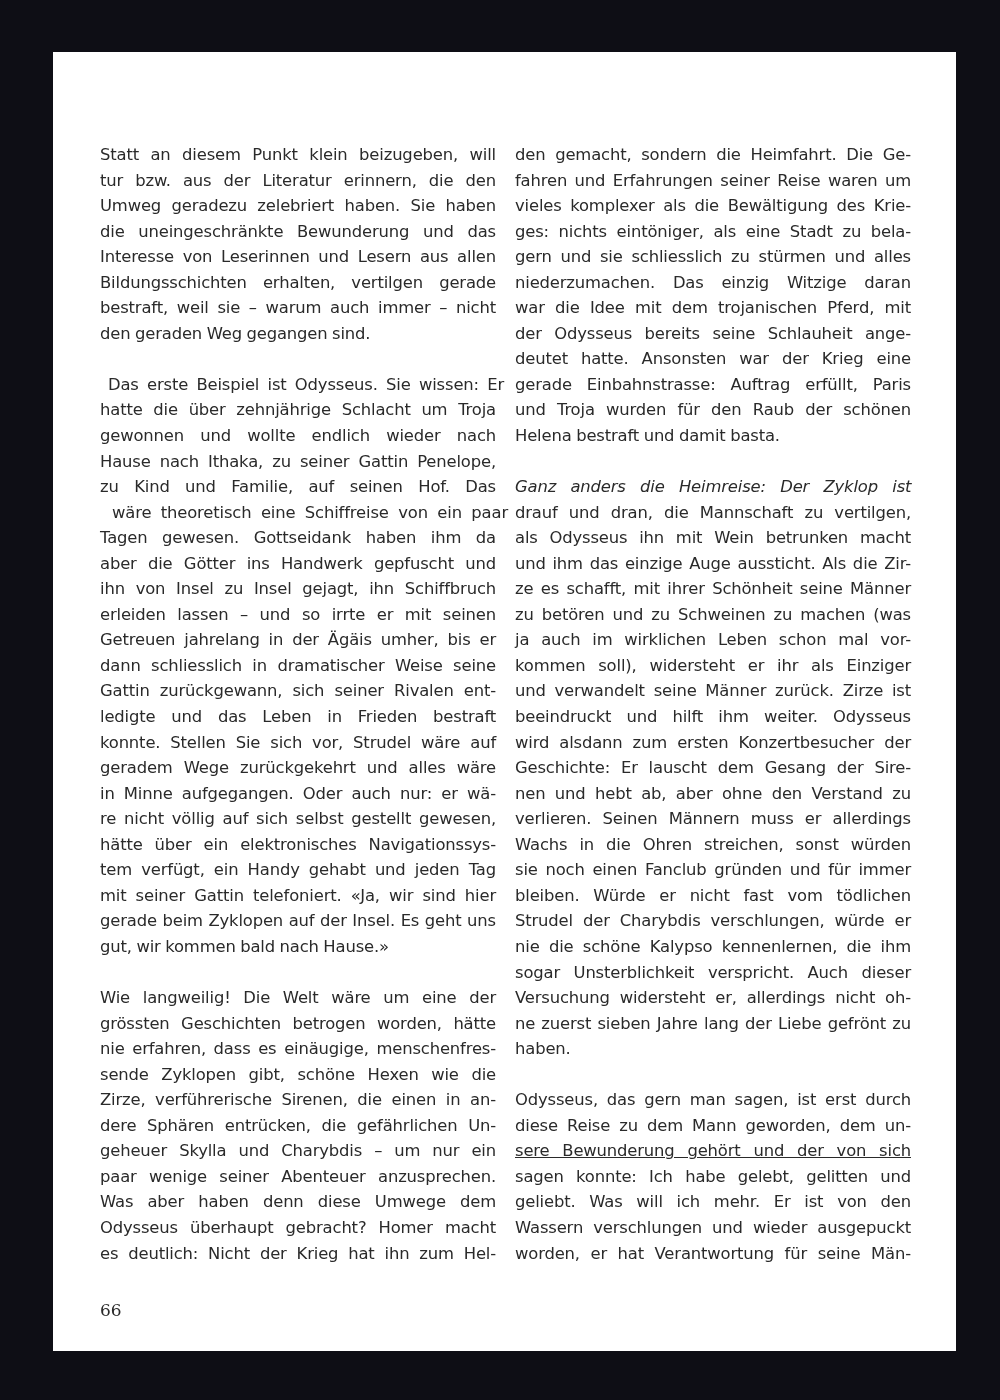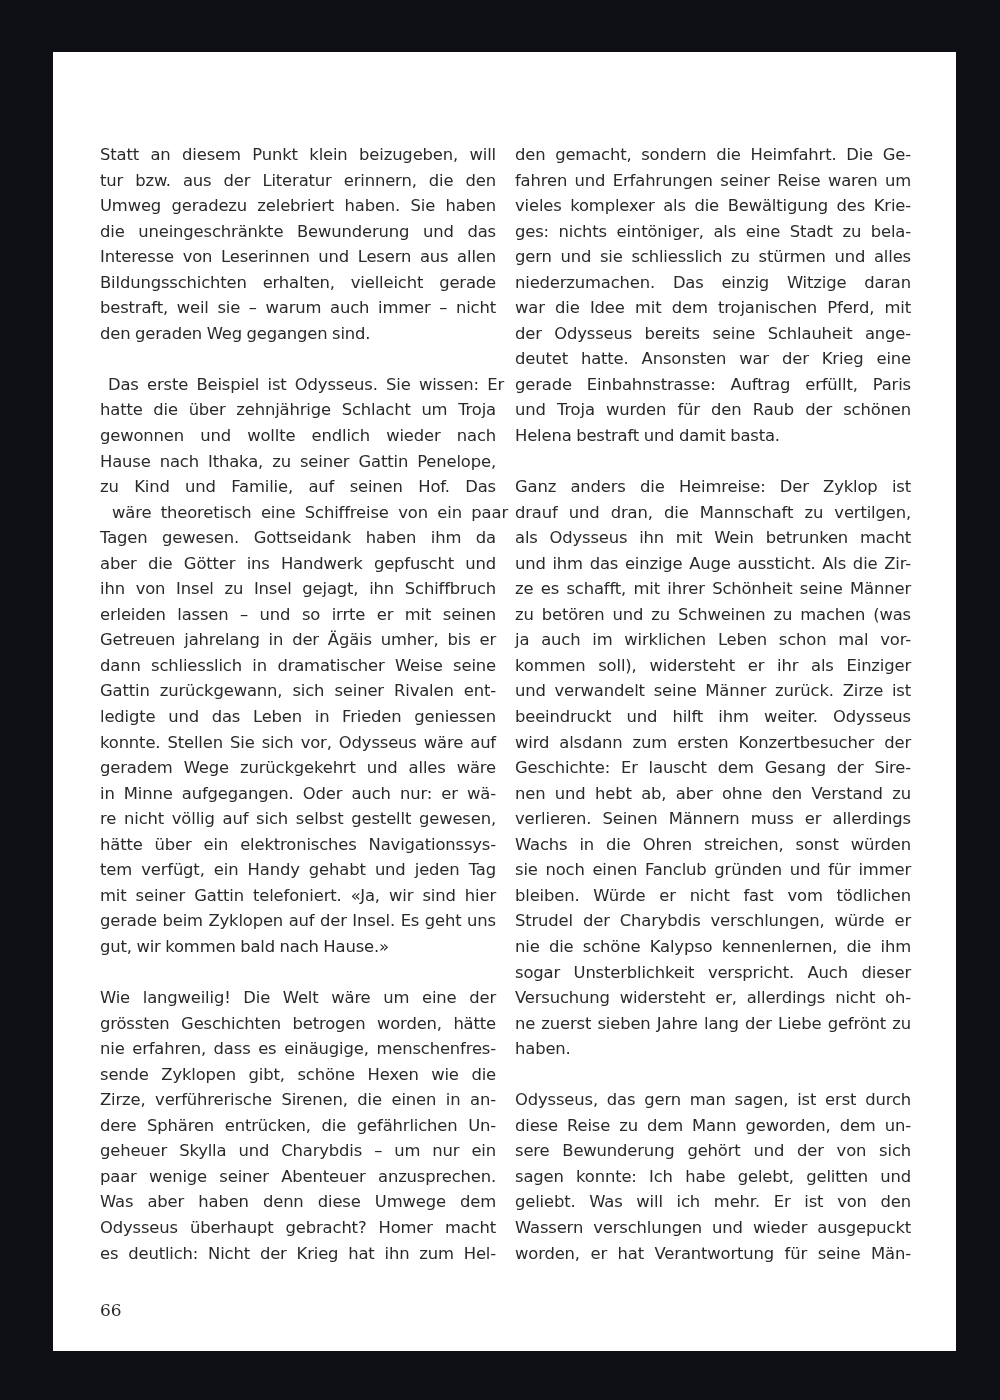--- a/index.html
+++ b/index.html
@@ -63,40 +63,40 @@
 <body>
 
 <div class="page">
   <div class="column col-left" id="col-left">
       <div class="para">
         <span class="line" style="display: block; width: 396px; word-spacing: 6.41667px;">Statt an diesem Punkt klein beizugeben, will</span>
         <span class="line" style="display: block; width: 396px; word-spacing: 7.07366px;">tur bzw. aus der Literatur erinnern, die den</span>
         <span class="line" style="display: block; width: 396px; word-spacing: 5.29688px;">Umweg geradezu zelebriert haben. Sie haben</span>
         <span class="line" style="display: block; width: 396px; word-spacing: 8.65625px;">die uneingeschränkte Bewunderung und das</span>
         <span class="line" style="display: block; width: 396px; word-spacing: 3.625px;">Interesse von Leserinnen und Lesern aus allen</span>
-        <span class="line" style="display: block; width: 396px; word-spacing: 10.849px;">Bildungsschichten erhalten, vielleicht gerade</span>
+        <span class="line" style="display: block; width: 396px; word-spacing: 10.849px;">Bildungsschichten erhalten, vertilgen gerade</span>
         <span class="line" style="display: block; width: 396px; word-spacing: 3.58398px;">bestraft, weil sie – warum auch immer – nicht</span>
         <span class="line last" style="display: block; width: 396px;">den geraden Weg gegangen sind.</span>
       </div>
       <div class="para">
         <span class="line" style="display: block; width: 396px; word-spacing: 3.21205px; margin-left: 8px;">Das erste Beispiel ist Odysseus. Sie wissen: Er</span>
         <span class="line" style="display: block; width: 396px; word-spacing: 5.64844px;">hatte die über zehnjährige Schlacht um Troja</span>
         <span class="line" style="display: block; width: 396px; word-spacing: 11.1813px;">gewonnen und wollte endlich wieder nach</span>
         <span class="line" style="display: block; width: 396px; word-spacing: 4.01042px;">Hause nach Ithaka, zu seiner Gattin Penelope,</span>
         <span class="line" style="display: block; width: 396px; word-spacing: 10.3973px;">zu Kind und Familie, auf seinen Hof. Das</span>
         <span class="line" style="display: block; width: 396px; word-spacing: 4.39844px; margin-left: 12px;">wäre theoretisch eine Schiffreise von ein paar</span>
         <span class="line" style="display: block; width: 396px; word-spacing: 9.525px;">Tagen gewesen. Gottseidank haben ihm da</span>
         <span class="line" style="display: block; width: 396px; word-spacing: 6.22656px;">aber die Götter ins Handwerk gepfuscht und</span>
         <span class="line" style="display: block; width: 396px; word-spacing: 5.69866px;">ihn von Insel zu Insel gejagt, ihn Schiffbruch</span>
         <span class="line" style="display: block; width: 396px; word-spacing: 6.48242px;">erleiden lassen – und so irrte er mit seinen</span>
         <span class="line" style="display: block; width: 396px; word-spacing: 3.83929px;">Getreuen jahrelang in der Ägäis umher, bis er</span>
         <span class="line" style="display: block; width: 396px; word-spacing: 5.34063px;">dann schliesslich in dramatischer Weise seine</span>
         <span class="line" style="display: block; width: 396px; word-spacing: 5.04063px;">Gattin zurückgewann, sich seiner Rivalen ent-</span>
-        <span class="line" style="display: block; width: 396px; word-spacing: 7.67448px;">ledigte und das Leben in Frieden geniessen</span>
-        <span class="line" style="display: block; width: 396px; word-spacing: 2.03125px;">konnte. Stellen Sie sich vor, Odysseus wäre auf</span>
+        <span class="line" style="display: block; width: 396px; word-spacing: 7.67448px;">ledigte und das Leben in Frieden bestraft</span>
+        <span class="line" style="display: block; width: 396px; word-spacing: 2.03125px;">konnte. Stellen Sie sich vor, Strudel wäre auf</span>
         <span class="line" style="display: block; width: 396px; word-spacing: 6.00625px;">geradem Wege zurückgekehrt und alles wäre</span>
         <span class="line" style="display: block; width: 396px; word-spacing: 4.13839px;">in Minne aufgegangen. Oder auch nur: er wä-</span>
         <span class="line" style="display: block; width: 396px; word-spacing: 2.76116px;">re nicht völlig auf sich selbst gestellt gewesen,</span>
         <span class="line" style="display: block; width: 396px; word-spacing: 6.92578px;">hätte über ein elektronisches Navigationssys-</span>
         <span class="line" style="display: block; width: 396px; word-spacing: 4.09821px;">tem verfügt, ein Handy gehabt und jeden Tag</span>
         <span class="line" style="display: block; width: 396px; word-spacing: 4.06696px;">mit seiner Gattin telefoniert. «Ja, wir sind hier</span>
         <span class="line" style="display: block; width: 396px; word-spacing: 0.519531px;">gerade beim Zyklopen auf der Insel. Es geht uns</span>
         <span class="line last" style="display: block; width: 396px;">gut, wir kommen bald nach Hause.»</span>
       </div>
       <div class="para">
@@ -122,21 +122,21 @@
         <span class="line" style="display: block; width: 396px; word-spacing: 3.68973px;">gern und sie schliesslich zu stürmen und alles</span>
         <span class="line" style="display: block; width: 396px; word-spacing: 12.7344px;">niederzumachen. Das einzig Witzige daran</span>
         <span class="line" style="display: block; width: 396px; word-spacing: 5.22098px;">war die Idee mit dem trojanischen Pferd, mit</span>
         <span class="line" style="display: block; width: 396px; word-spacing: 7.375px;">der Odysseus bereits seine Schlauheit ange-</span>
         <span class="line" style="display: block; width: 396px; word-spacing: 7.93229px;">deutet hatte. Ansonsten war der Krieg eine</span>
         <span class="line" style="display: block; width: 396px; word-spacing: 9.93359px;">gerade Einbahnstrasse: Auftrag erfüllt, Paris</span>
         <span class="line" style="display: block; width: 396px; word-spacing: 6.15402px;">und Troja wurden für den Raub der schönen</span>
         <span class="line last" style="display: block; width: 396px;">Helena bestraft und damit basta.</span>
       </div>
       <div class="para">
-        <span class="line" style="display: block; width: 396px; word-spacing: 9.23958px;">Ganz anders die Heimreise: Der Zyklop ist</span>
+        <span class="line" style="display: block; width: 396px; word-spacing: 9.23958px; font-style: italic;">Ganz anders die Heimreise: Der Zyklop ist</span>
         <span class="line" style="display: block; width: 396px; word-spacing: 6.16406px;">drauf und dran, die Mannschaft zu vertilgen,</span>
         <span class="line" style="display: block; width: 396px; word-spacing: 6.74219px;">als Odysseus ihn mit Wein betrunken macht</span>
         <span class="line" style="display: block; width: 396px; word-spacing: 1.67578px;">und ihm das einzige Auge aussticht. Als die Zir-</span>
         <span class="line" style="display: block; width: 396px; word-spacing: 2.3125px;">ze es schafft, mit ihrer Schönheit seine Männer</span>
         <span class="line" style="display: block; width: 396px; word-spacing: 2.98438px;">zu betören und zu Schweinen zu machen (was</span>
         <span class="line" style="display: block; width: 396px; word-spacing: 6.8058px;">ja auch im wirklichen Leben schon mal vor-</span>
         <span class="line" style="display: block; width: 396px; word-spacing: 7.72396px;">kommen soll), widersteht er ihr als Einziger</span>
         <span class="line" style="display: block; width: 396px; word-spacing: 3.74479px;">und verwandelt seine Männer zurück. Zirze ist</span>
         <span class="line" style="display: block; width: 396px; word-spacing: 10.1344px;">beeindruckt und hilft ihm weiter. Odysseus</span>
         <span class="line" style="display: block; width: 396px; word-spacing: 4.9875px;">wird alsdann zum ersten Konzertbesucher der</span>
@@ -149,21 +149,21 @@
         <span class="line" style="display: block; width: 396px; word-spacing: 4.93125px;">Strudel der Charybdis verschlungen, würde er</span>
         <span class="line" style="display: block; width: 396px; word-spacing: 4.29167px;">nie die schöne Kalypso kennenlernen, die ihm</span>
         <span class="line" style="display: block; width: 396px; word-spacing: 8.47266px;">sogar Unsterblichkeit verspricht. Auch dieser</span>
         <span class="line" style="display: block; width: 396px; word-spacing: 4.88125px;">Versuchung widersteht er, allerdings nicht oh-</span>
         <span class="line" style="display: block; width: 396px; word-spacing: 1.14062px;">ne zuerst sieben Jahre lang der Liebe gefrönt zu</span>
         <span class="line last" style="display: block; width: 396px;">haben.</span>
       </div>
       <div class="para">
         <span class="line" style="display: block; width: 396px; word-spacing: 3.40848px;">Odysseus, das gern man sagen, ist erst durch</span>
         <span class="line" style="display: block; width: 396px; word-spacing: 4.01116px;">diese Reise zu dem Mann geworden, dem un-</span>
-        <span class="line" style="display: block; width: 396px; word-spacing: 7.77344px;">sere Bewunderung gehört und der von sich</span>
+        <span class="line" style="display: block; width: 396px; word-spacing: 7.77344px; text-decoration: underline;">sere Bewunderung gehört und der von sich</span>
         <span class="line" style="display: block; width: 396px; word-spacing: 7.25781px;">sagen konnte: Ich habe gelebt, gelitten und</span>
         <span class="line" style="display: block; width: 396px; word-spacing: 8.70508px;">geliebt. Was will ich mehr. Er ist von den</span>
         <span class="line" style="display: block; width: 396px; word-spacing: 4.98828px;">Wassern verschlungen und wieder ausgepuckt</span>
         <span class="line" style="display: block; width: 396px; word-spacing: 5.51562px;">worden, er hat Verantwortung für seine Män-</span>
       </div>
     </div>
   <div class="page-number">66</div>
 </div>
 
 </body></html>

